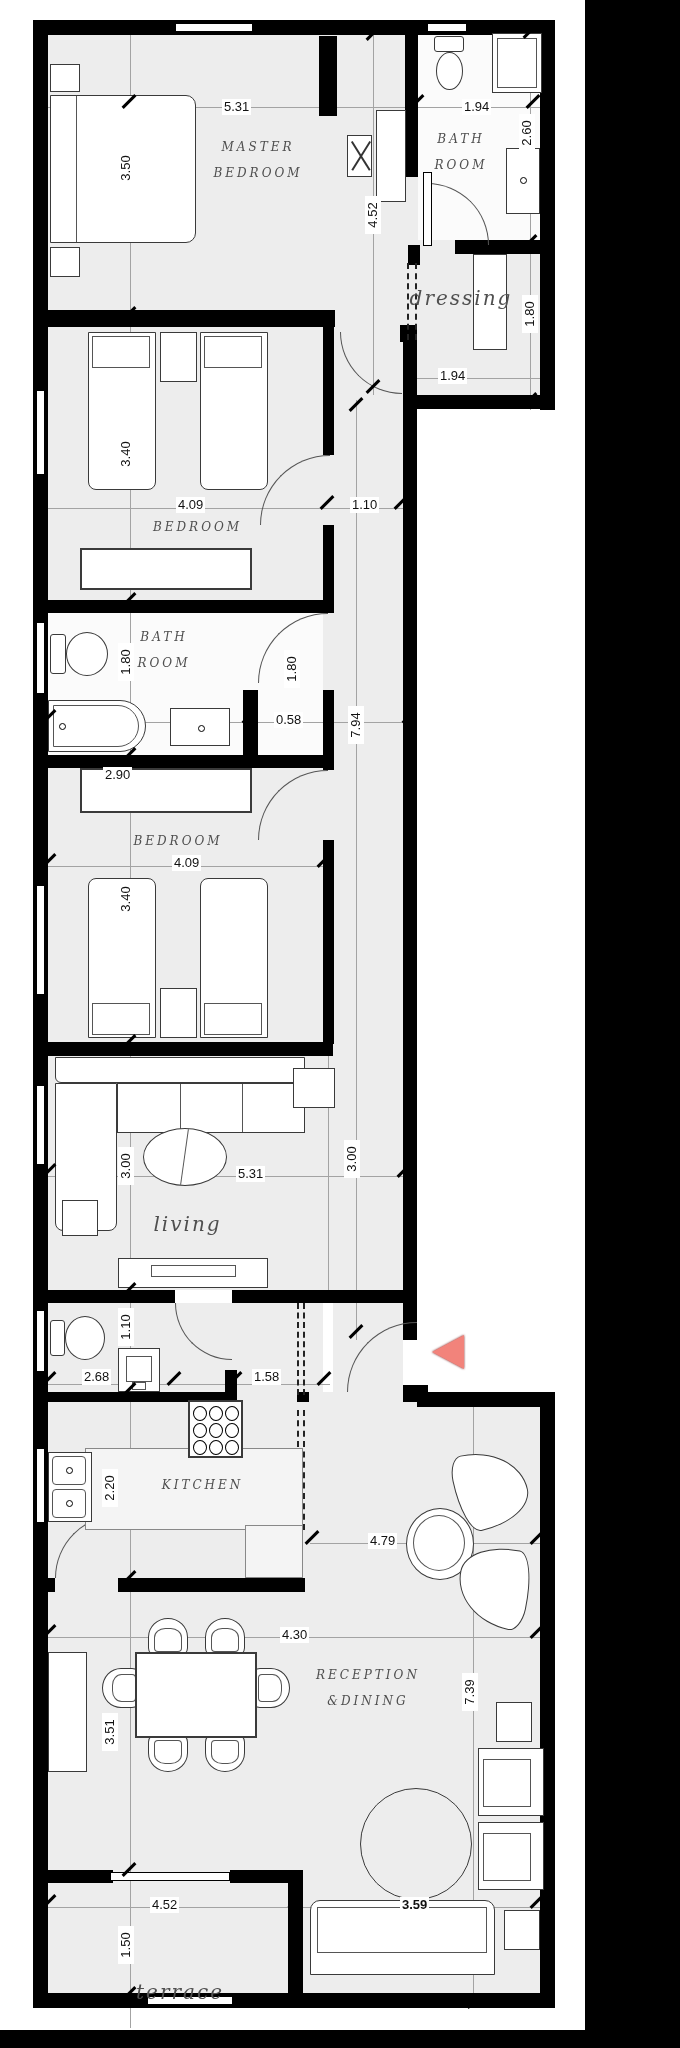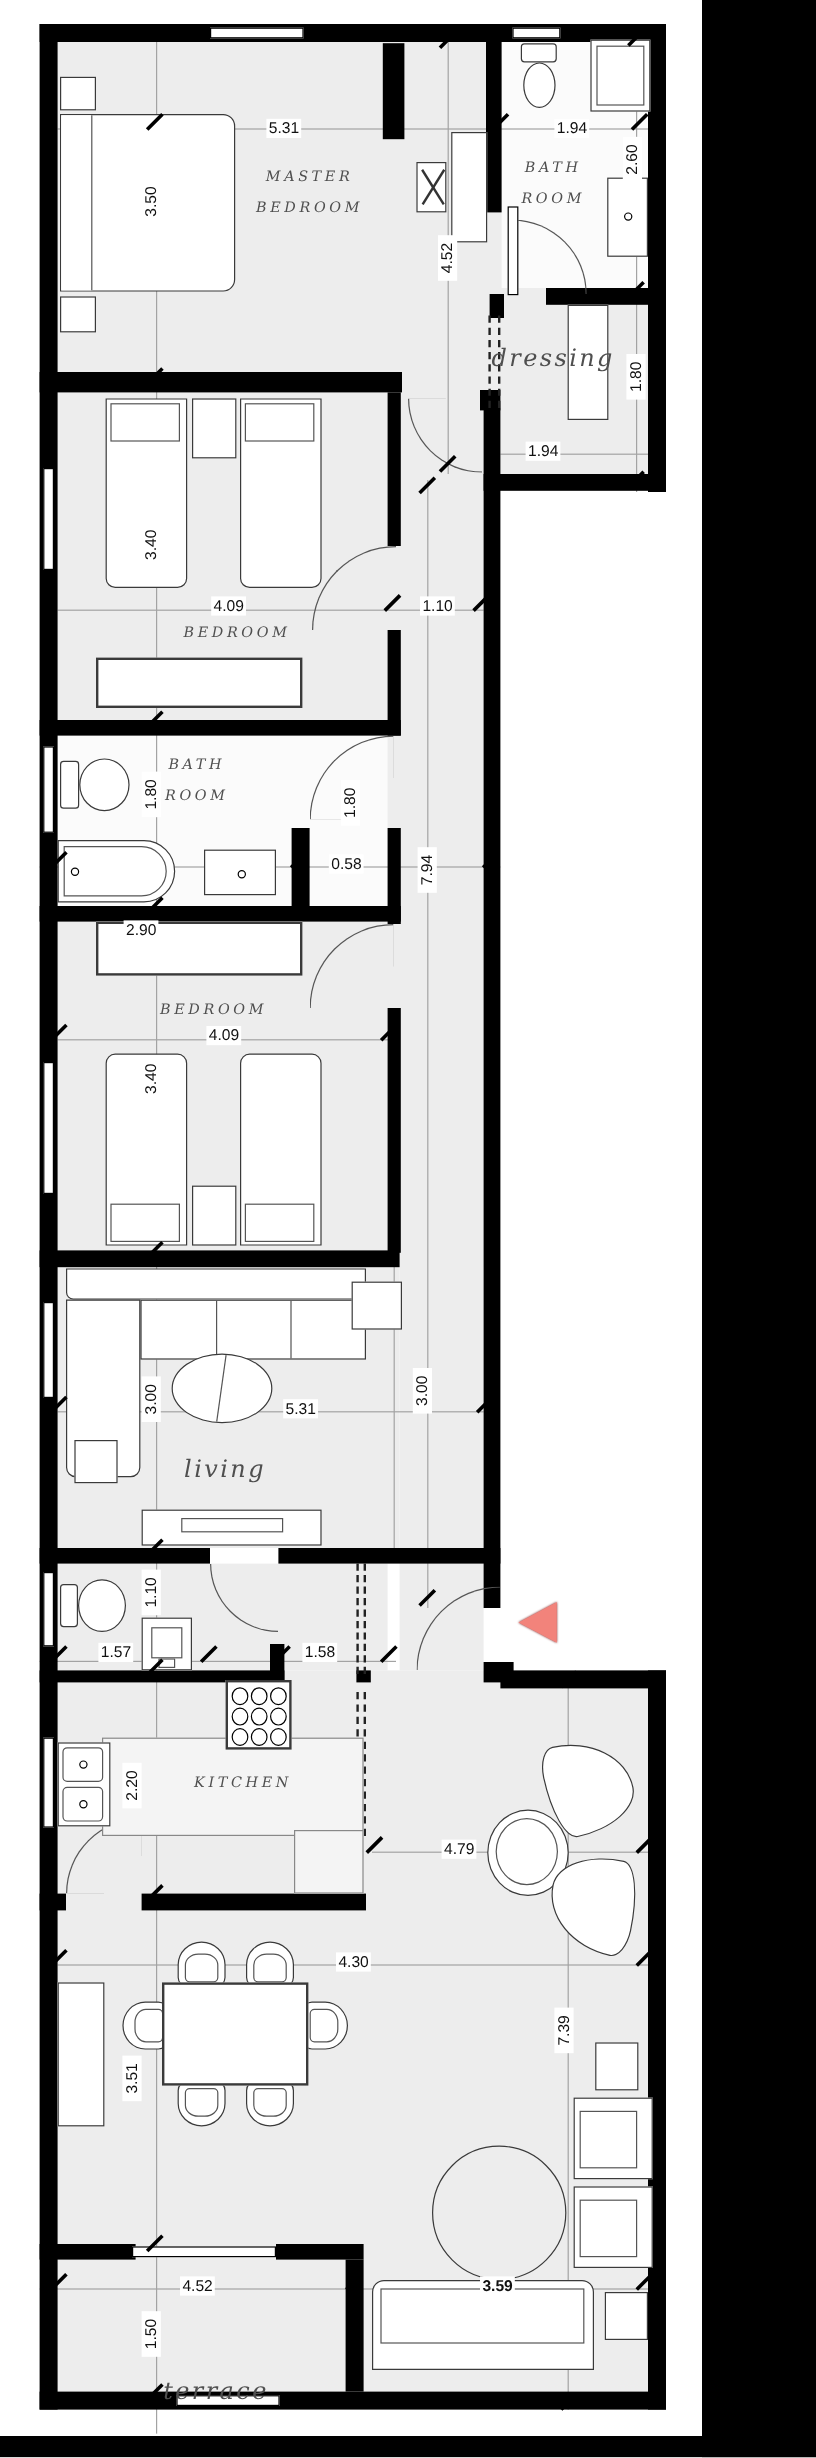--- a/index.html
+++ b/index.html
@@ -264,20 +264,24 @@
   </div>
   <div class="room lower" style="left:405px;top:286px;width:112px;">dressing</div>
   <div class="room caps" style="left:135px;top:514px;width:125px;">BEDROOM</div>
   <div class="room caps" style="left:118px;top:624px;width:92px;">
     <div>BATH</div>
       <div>ROOM</div>
   </div>
   <div class="room caps" style="left:118px;top:828px;width:120px;">BEDROOM</div>
   <div class="room lower" style="left:140px;top:1212px;width:95px;">living</div>
   <div class="room caps" style="left:145px;top:1472px;width:115px;">KITCHEN</div>
+  <div class="room caps" style="left:298px;top:1662px;width:140px;">
+    <div>RECEPTION</div>
+      <div>&amp;DINING</div>
+  </div>
   <div class="room lower" style="left:130px;top:1980px;width:100px;">terrace</div>
 
   <span class="dim" style="left:222px;top:99px;">5.31</span>
   <span class="dim" style="left:462px;top:99px;">1.94</span>
   <span class="dim v" style="left:508px;top:125px;">2.60</span>
   <span class="dim v" style="left:107px;top:160px;">3.50</span>
   <span class="dim v" style="left:354px;top:207px;">4.52</span>
   <span class="dim v" style="left:511px;top:306px;">1.80</span>
   <span class="dim" style="left:438px;top:368px;">1.94</span>
   <span class="dim v" style="left:107px;top:446px;">3.40</span>
@@ -287,21 +291,21 @@
   <span class="dim v" style="left:273px;top:661px;">1.80</span>
   <span class="dim" style="left:103px;top:736px;margin-top:31px;">2.90</span>
   <span class="dim" style="left:274px;top:712px;">0.58</span>
   <span class="dim v" style="left:337px;top:717px;">7.94</span>
   <span class="dim" style="left:172px;top:855px;">4.09</span>
   <span class="dim v" style="left:107px;top:891px;">3.40</span>
   <span class="dim v" style="left:107px;top:1158px;">3.00</span>
   <span class="dim" style="left:236px;top:1166px;">5.31</span>
   <span class="dim v" style="left:333px;top:1151px;">3.00</span>
   <span class="dim v" style="left:107px;top:1319px;">1.10</span>
-  <span class="dim" style="left:82px;top:1369px;">1.57</span>
+  <span class="dim" style="left:82px;top:1369px;">2.68</span>
   <span class="dim" style="left:252px;top:1369px;">1.58</span>
   <span class="dim v" style="left:91px;top:1480px;">2.20</span>
   <span class="dim" style="left:368px;top:1533px;">4.79</span>
   <span class="dim" style="left:280px;top:1627px;">4.30</span>
   <span class="dim v" style="left:91px;top:1724px;">3.51</span>
   <span class="dim v" style="left:451px;top:1684px;">7.39</span>
   <span class="dim" style="left:150px;top:1897px;">4.52</span>
   <span class="dim v" style="left:107px;top:1937px;">1.50</span>
   <span class="dim" style="left:400px;top:1897px;font-weight:bold;">3.59</span>
 

